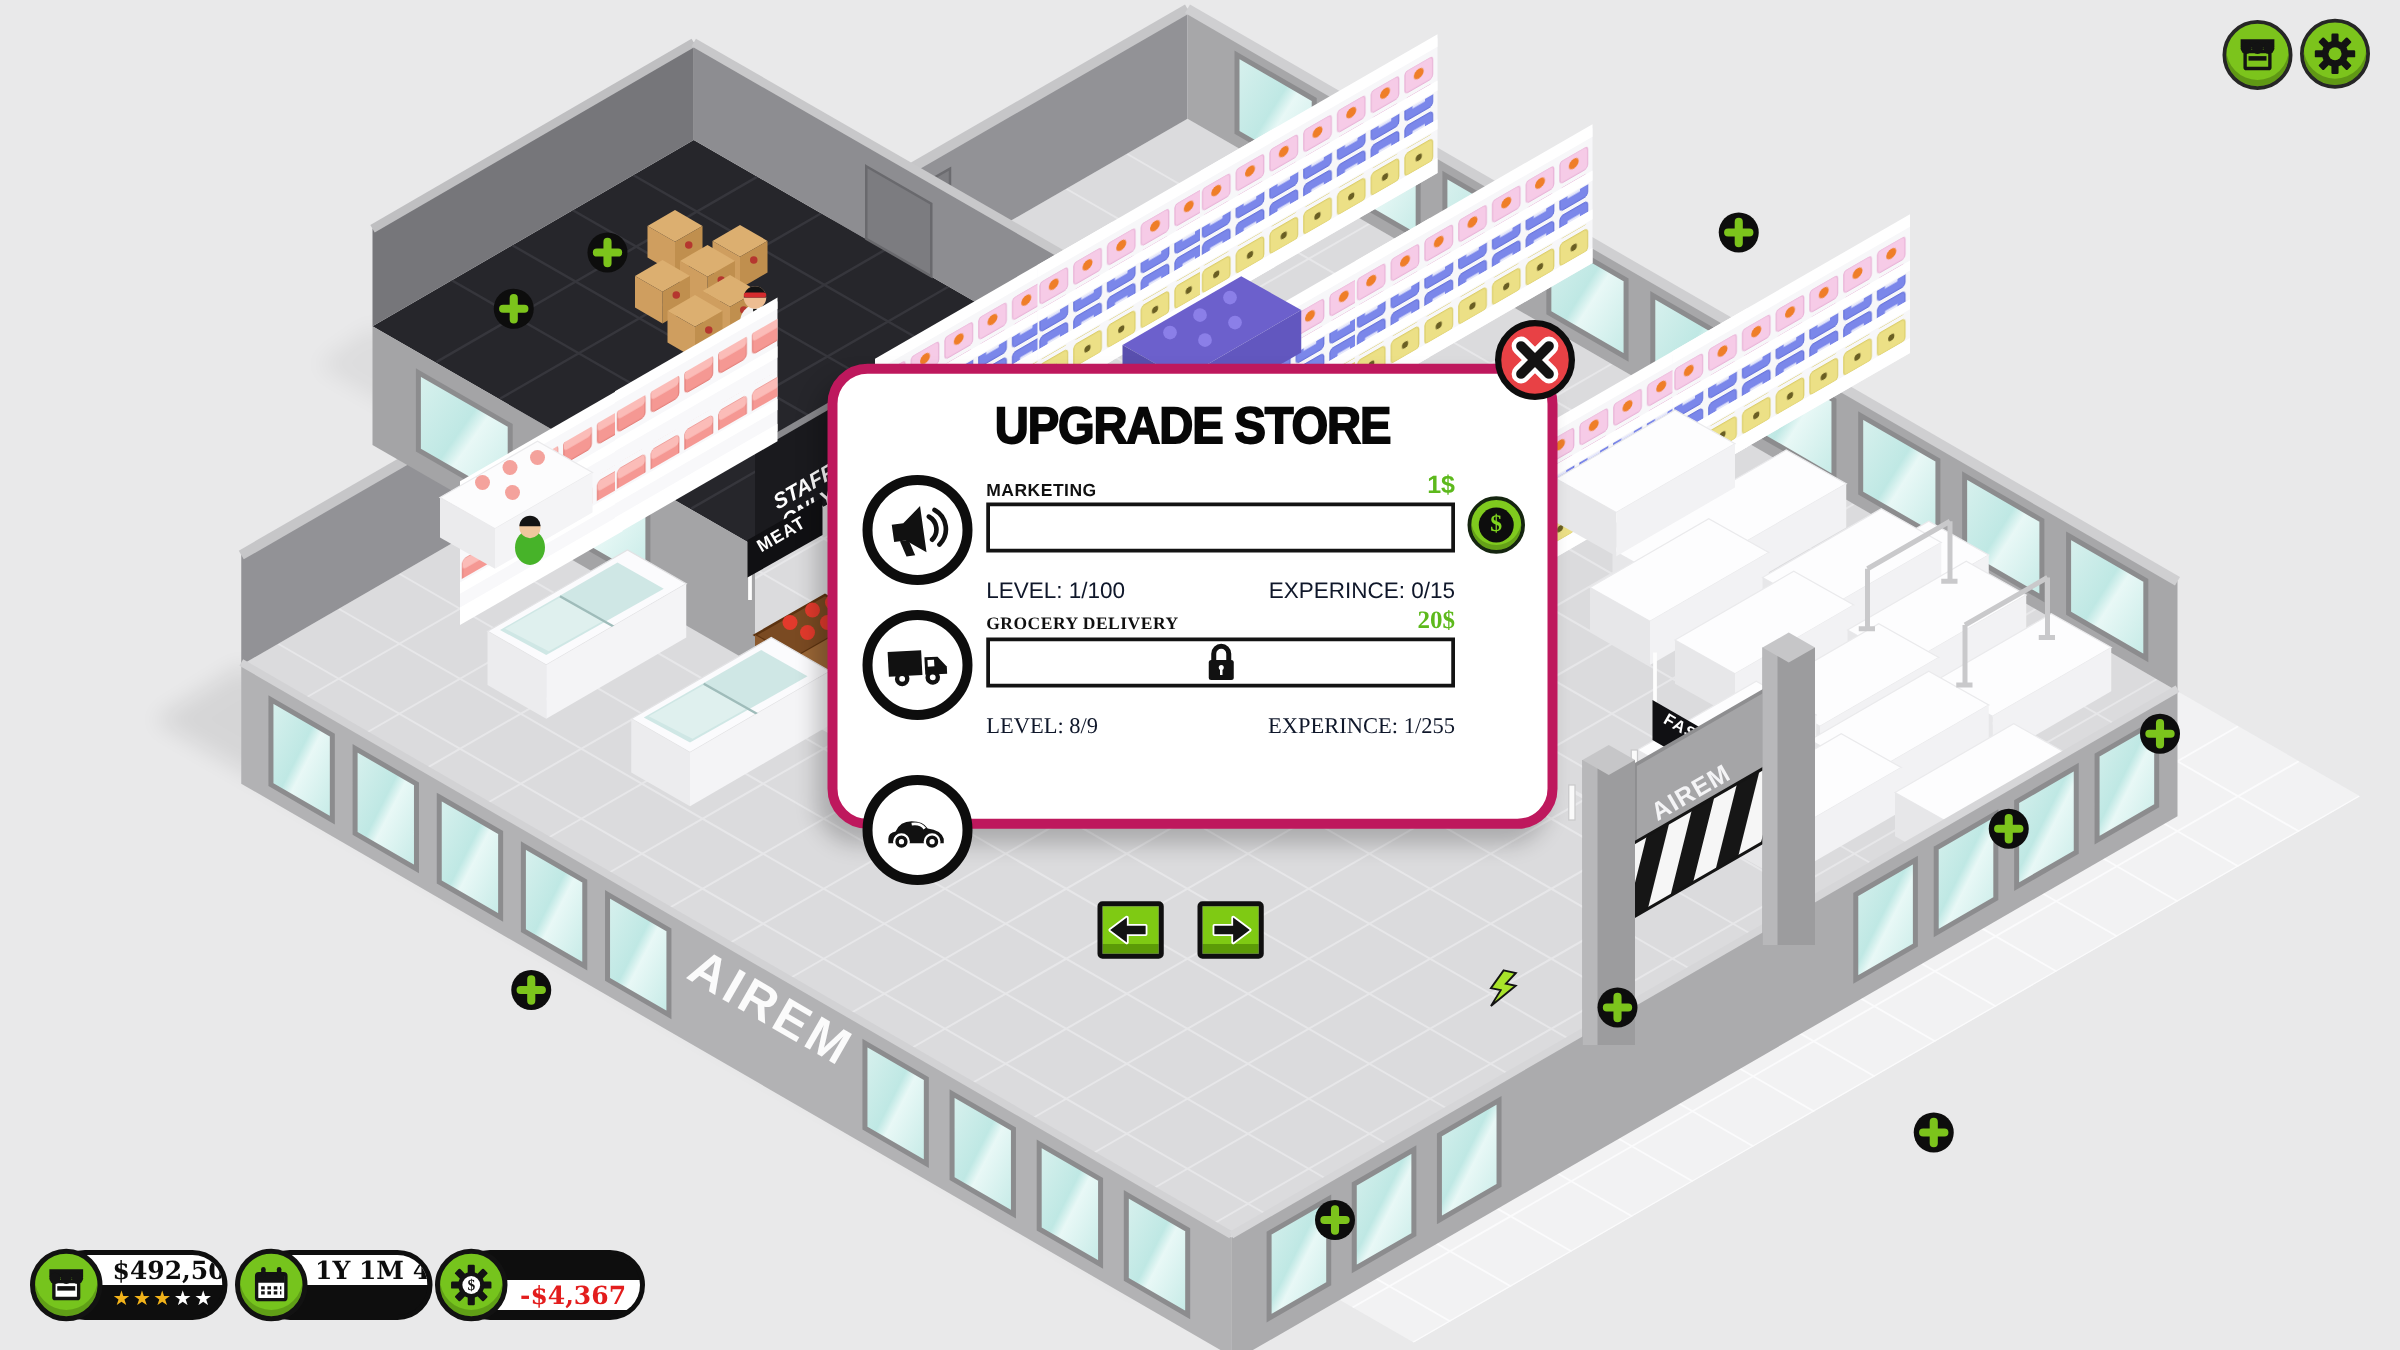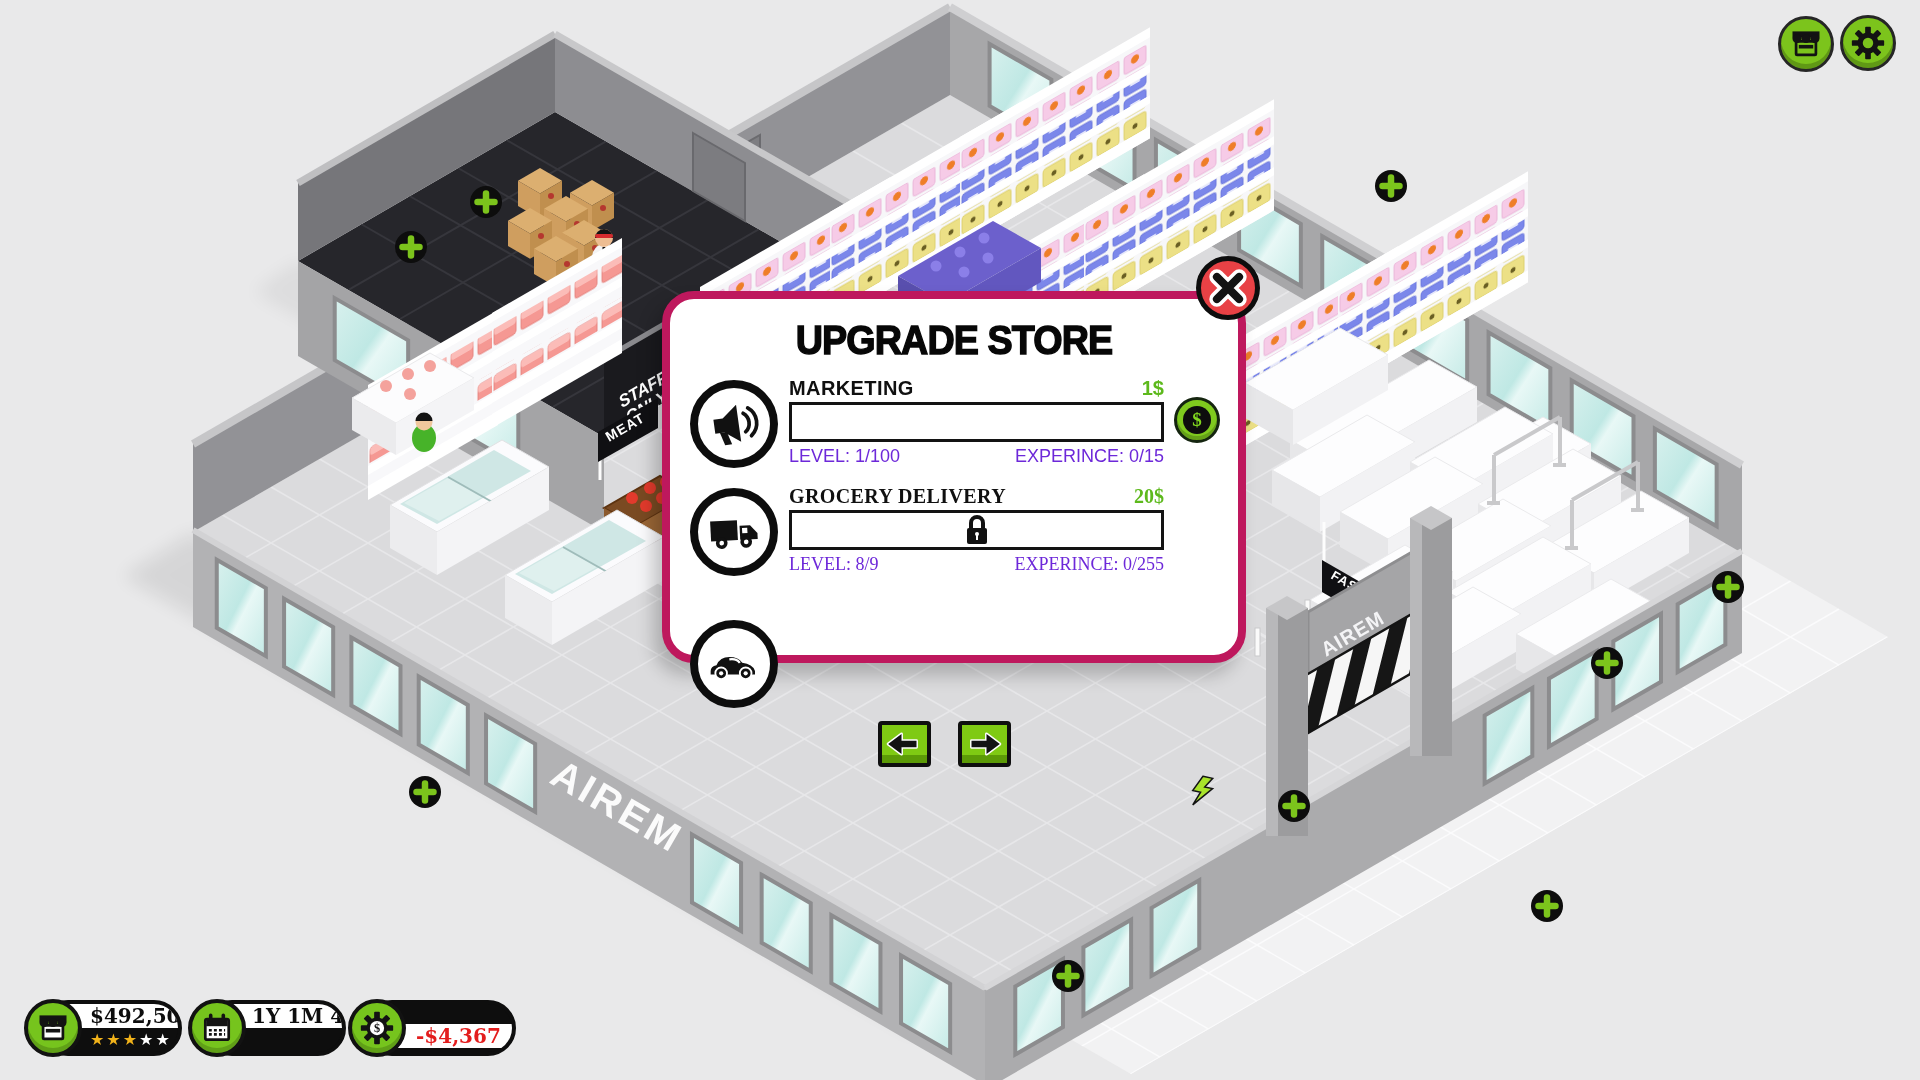--- a/index.html
+++ b/index.html
@@ -17,25 +17,25 @@
          -webkit-text-stroke:1.4px #070707;}
   .close-btn{position:absolute;left:526px;top:-43px;width:64px;height:64px;border-radius:50%;
          background:#e84145;border:5px solid #0d0d0d;box-sizing:border-box;padding:0;cursor:pointer;
          display:flex;align-items:center;justify-content:center;}
   .urow{position:absolute;left:18px;width:552px;height:112px;}
   .uicon{position:absolute;left:2px;top:3px;width:88px;height:88px;border-radius:50%;
          background:#fff;border:8px solid #0d0d0d;box-sizing:border-box;
          display:flex;align-items:center;justify-content:center;}
   .ubody{position:absolute;left:101px;top:0;width:375px;}
   .uhead{display:flex;justify-content:space-between;align-items:flex-end;height:23px;}
-  .uname{font-size:20px;font-weight:700;color:#101010;letter-spacing:.4px;}
+  .uname{font-size:14px;font-weight:700;color:#101010;letter-spacing:.4px;}
   .uprice{font-size:20px;font-weight:700;color:#5db91c;}
   .ubar{margin-top:2px;height:40px;background:#fff;border:3px solid #131313;box-sizing:border-box;
         display:flex;align-items:center;justify-content:center;}
-  .ustat{display:flex;justify-content:space-between;margin-top:4px;font-size:18px;color:#6d28d9;}
+  .ustat{display:flex;justify-content:space-between;margin-top:20px;font-size:18px;color:#0f172a;}
   .buy-btn{position:absolute;left:486px;top:20px;width:46px;height:46px;border-radius:50%;
         background:#7fca1e;border:3px solid #152510;box-sizing:border-box;padding:0;cursor:pointer;
         display:flex;align-items:center;justify-content:center;box-shadow:inset 0 -4px 0 rgba(0,0,0,.2);}
   .buy-core{width:28px;height:28px;border-radius:50%;background:#0d0d0d;color:#7fd41f;
         font-family:"Liberation Serif",serif;font-weight:700;font-size:19px;line-height:28px;text-align:center;}
   .nav{position:absolute;left:0;top:422px;width:548px;display:flex;justify-content:center;gap:27px;}
   .nav-btn{width:53px;height:46px;border:4px solid #0f0f0f;box-sizing:border-box;border-radius:4px;
         background:linear-gradient(#7fca13 0 80%,#5c9b07 80% 100%);padding:0;cursor:pointer;
         display:flex;align-items:center;justify-content:center;}
 
@@ -537,21 +537,21 @@
       <div class="ubar">
         <svg width="34" height="34" viewBox="-17 -17 34 34">
           <path d="M-6,-2 v-5 a6,6 0 0 1 12,0 v5" stroke="#111" stroke-width="4" fill="none"></path>
           <rect x="-10" y="-2" width="20" height="16" rx="2" fill="#111"></rect>
           <circle cx="0" cy="4" r="2" fill="#fff"></circle>
               <rect x="-1" y="4" width="2" height="6" fill="#fff"></rect>
         </svg>
       </div>
       <div class="ustat">
         <span>LEVEL: 8/9</span>
-        <span>EXPERINCE: 0/255</span>
+        <span>EXPERINCE: 1/255</span>
       </div>
     </div>
   </div>
 
   <div class="urow" style="top:318px;">
     <div class="uicon">
       <svg width="56" height="56" viewBox="-24 -24 48 48">
         <path d="M-20,6 q0,-4 5,-5 q3,-7 11,-7 q8,0 11,5 q9,1 11,7 l0,3 h-38 z" fill="#111"></path>
         <path d="M-4,-4 q6,-1 9,3" stroke="#fff" stroke-width="2" fill="none"></path>
         <circle cx="-11" cy="8" r="5" fill="#111" stroke="#fff" stroke-width="1.6"></circle>

